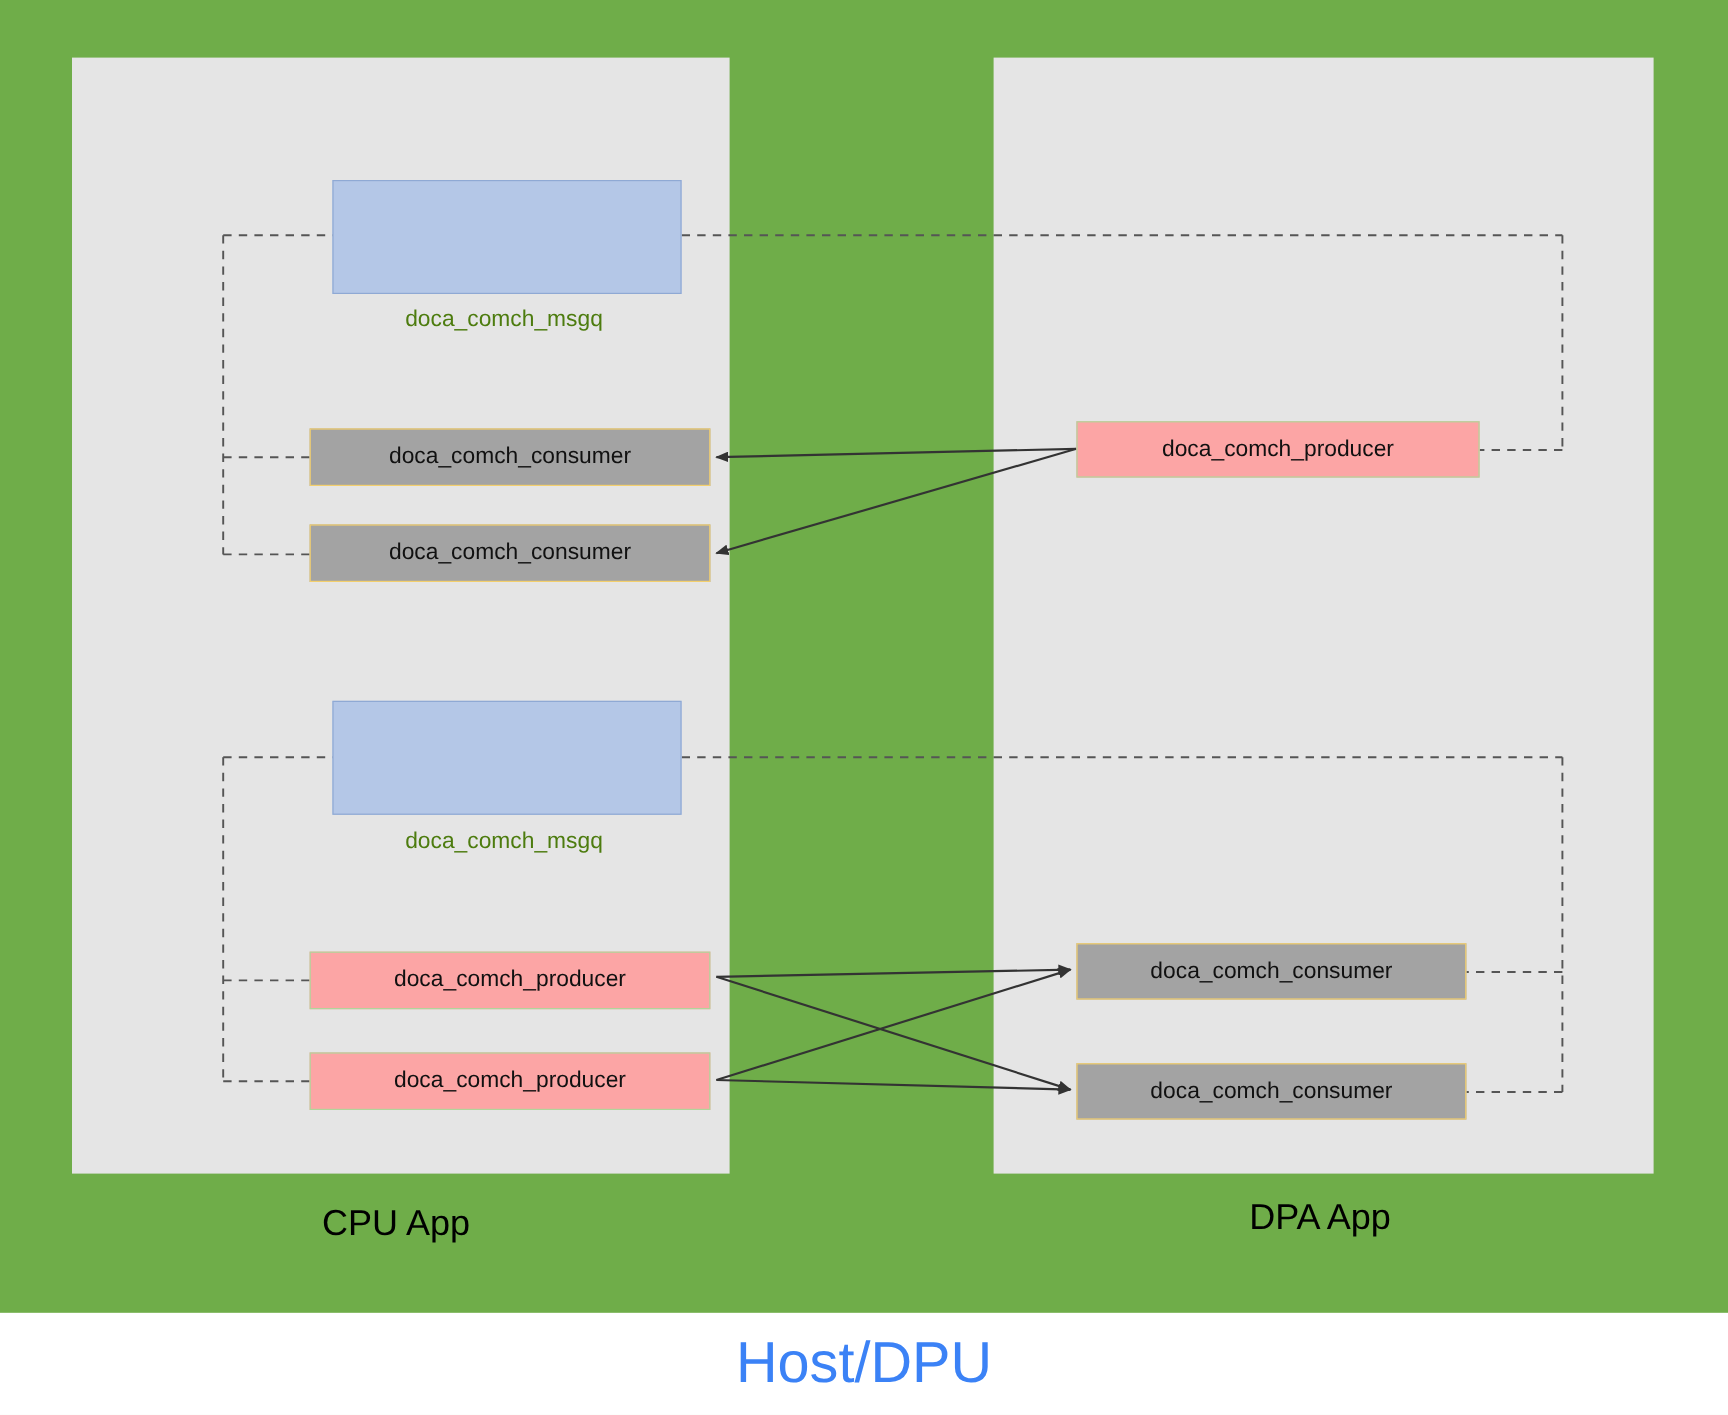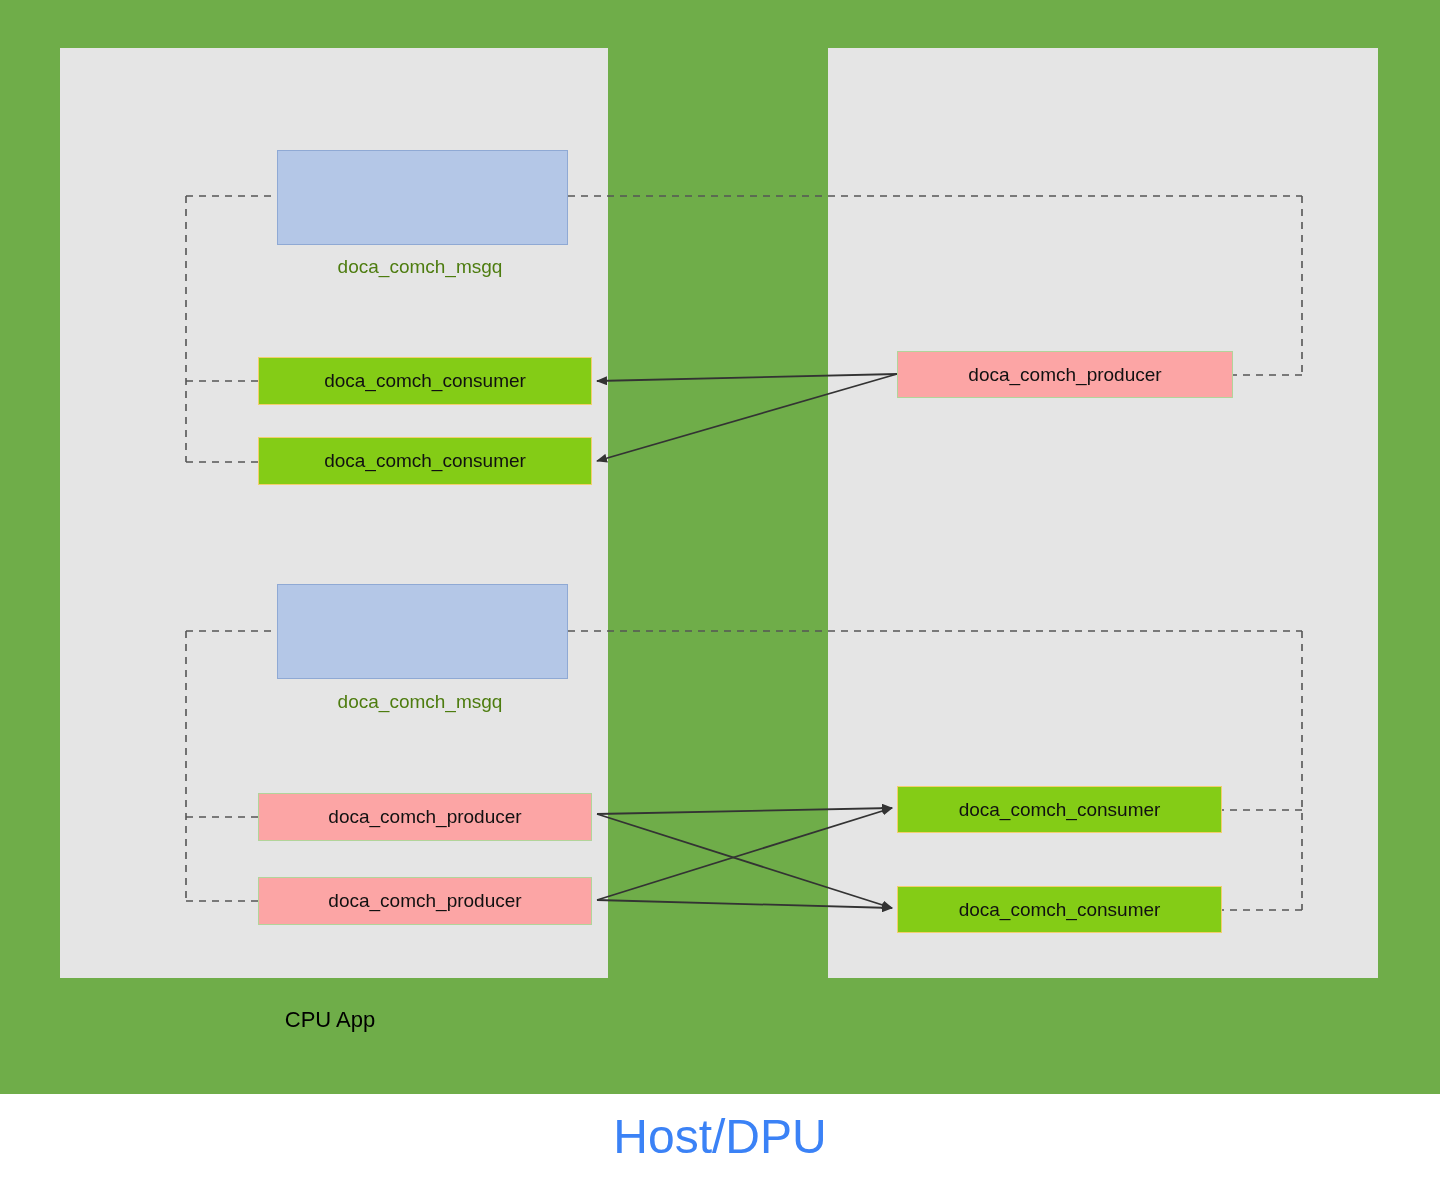--- a/index.html
+++ b/index.html
@@ -2,28 +2,28 @@
 <html><head>
 <meta charset="utf-8">
 <style>
   html,body{margin:0;padding:0;background:#ffffff;}
   body{font-family:"Liberation Sans",sans-serif;}
   #stage{position:relative;width:1440px;height:1179px;background:#ffffff;overflow:hidden;}
   #greenbg{position:absolute;left:0;top:0;width:1440px;height:1094px;background:#6fad49;}
   .panel{position:absolute;background:#e5e5e5;}
   #panel-cpu{left:60px;top:48px;width:548px;height:930px;}
   #panel-dpa{left:828px;top:48px;width:550px;height:930px;}
-  .applabel{position:absolute;color:#000;font-size:22px;line-height:34px;text-align:center;white-space:nowrap;}
+  .applabel{position:absolute;color:#000;font-size:30px;line-height:34px;text-align:center;white-space:nowrap;}
   #label-cpu{left:180px;top:1003px;width:300px;}
   #label-dpa{left:950px;top:998px;width:300px;}
   #label-host{position:absolute;left:0;top:1110px;width:1440px;text-align:center;font-size:48px;line-height:54px;color:#3b82f6;}
   .node{position:absolute;box-sizing:border-box;display:flex;align-items:center;justify-content:center;
         font-size:19px;color:#111;text-align:center;}
   .node.msgq{background:#b4c7e7;border:1px solid #8fa9d4;}
-  .node.consumer{background:#84cc16;border:1px solid #f3cf6d;}
+  .node.consumer{background:#a3a3a3;border:1px solid #f3cf6d;}
   .node.producer{background:#fca5a5;border:1px solid #b2d49a;}
   .caption{position:absolute;font-size:19px;color:#4d7c0f;text-align:center;white-space:nowrap;}
   #svg-layer{position:absolute;left:0;top:0;width:1440px;height:1179px;pointer-events:none;}
 </style>
 </head>
 <body>
 
 <div id="stage">
 
   <div id="greenbg"></div>
@@ -103,15 +103,16 @@
   </div>
 
   <div class="node consumer" style="left:897px;top:786px;width:325px;height:47px;">
     <span>doca_comch_consumer</span>
   </div>
   <div class="node consumer" style="left:897px;top:886px;width:325px;height:47px;">
     <span>doca_comch_consumer</span>
   </div>
 
   <div class="applabel" id="label-cpu">CPU App</div>
+  <div class="applabel" id="label-dpa">DPA App</div>
   <div id="label-host">Host/DPU</div>
 
 </div>
 
 </body></html>

